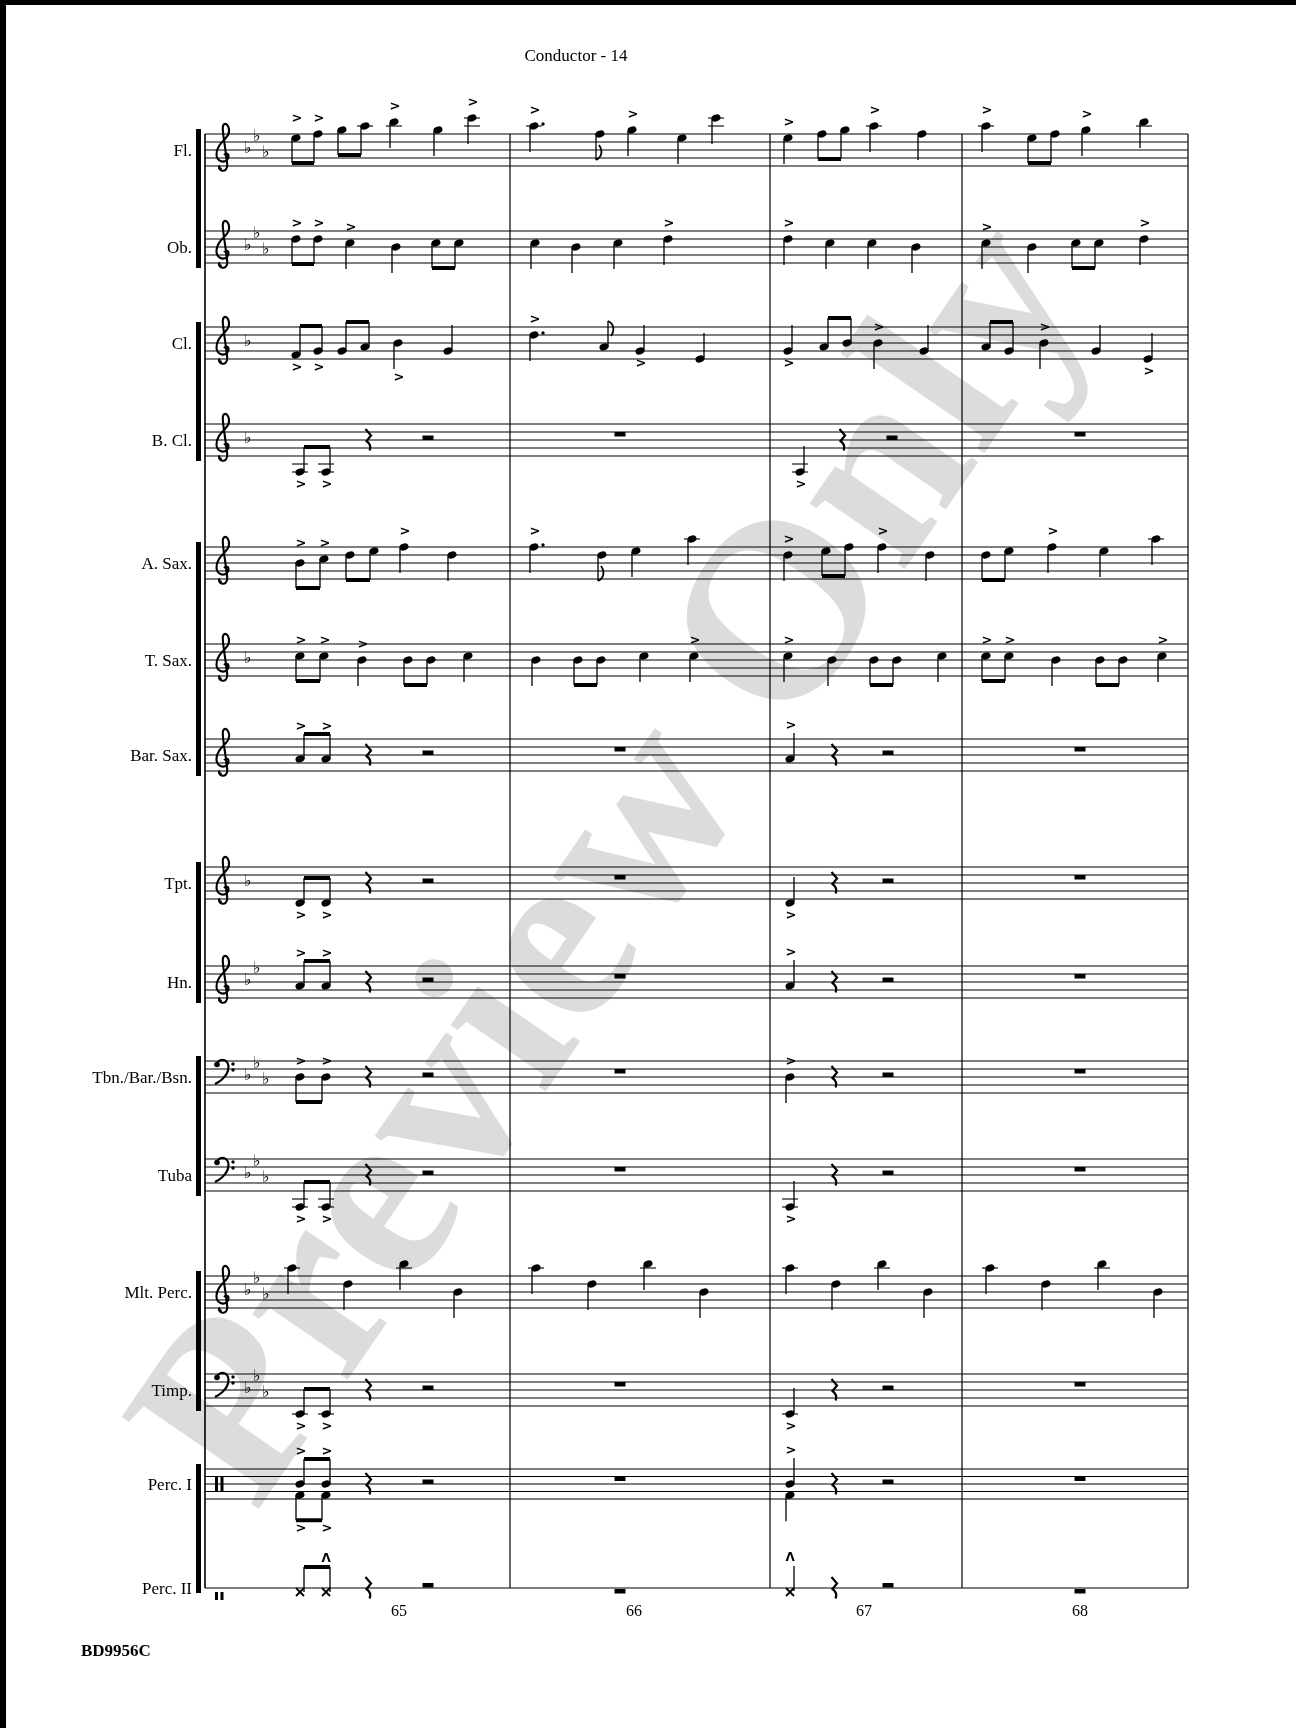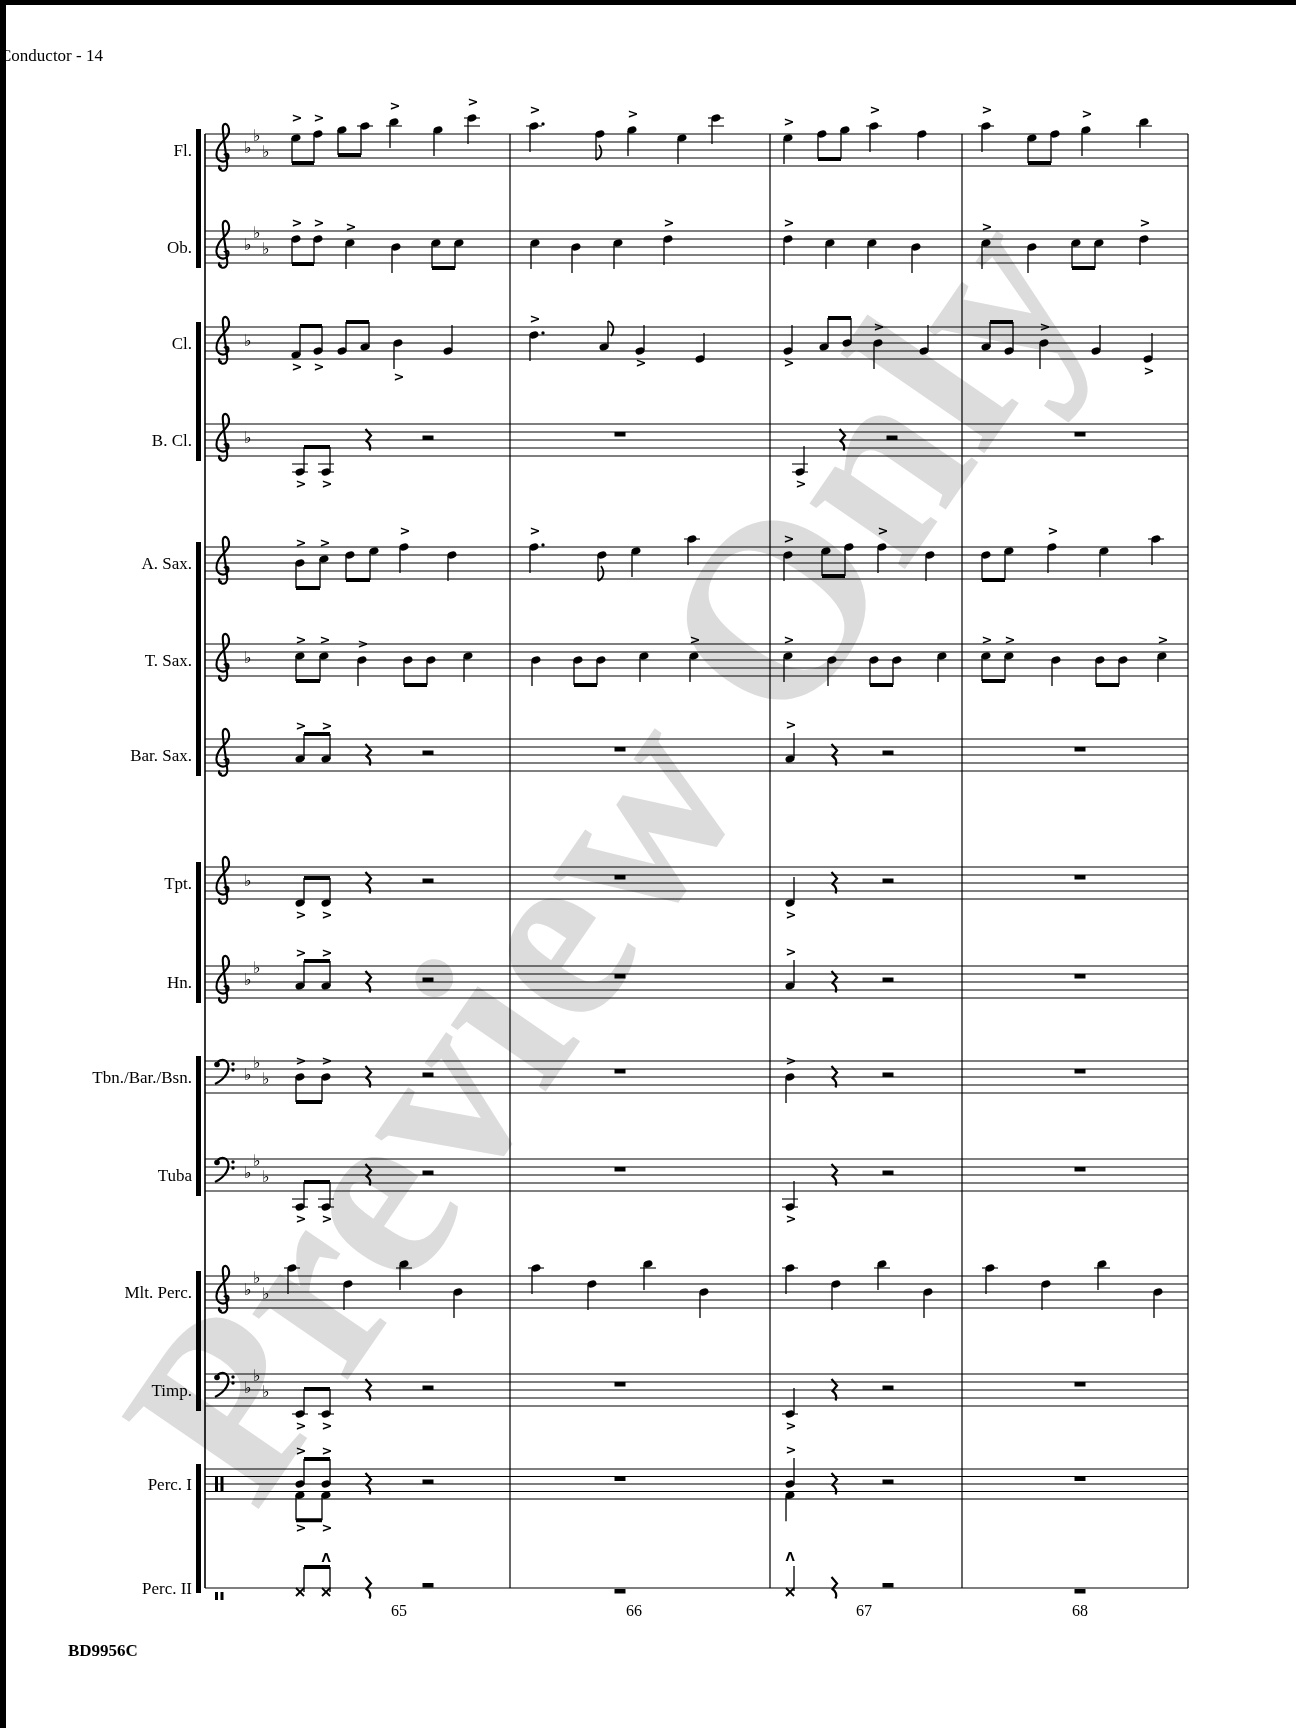--- a/index.html
+++ b/index.html
@@ -5,23 +5,23 @@
   html,body{margin:0;padding:0;background:#888;}
   .page{position:relative;width:1296px;height:1728px;background:#ffffff;
         font-family:"Liberation Serif",serif;overflow:hidden;margin:0 auto;}
   .scan-top{position:absolute;left:0;top:0;width:100%;height:5px;background:#000;}
   .scan-left{position:absolute;left:0;top:0;width:6px;height:100%;background:#000;}
   .watermark{position:absolute;left:-395px;top:695px;width:2000px;height:320px;
         line-height:320px;text-align:center;font-weight:bold;font-size:252px;
         font-family:"Liberation Serif",serif;color:#dcdcdc;white-space:nowrap;
         transform:rotate(-55.5deg);transform-origin:center;letter-spacing:2px;
         user-select:none;}
-  .hdr{position:absolute;left:0;top:46px;width:1152px;
+  .hdr{position:absolute;left:0;top:46px;width:1152px;text-align:center;
         font-size:17px;color:#000;}
-  .catalog{position:absolute;left:68px;top:1641px;font-size:17px;font-weight:bold;color:#000;}
+  .catalog{position:absolute;left:81px;top:1641px;font-size:17px;font-weight:bold;color:#000;}
   svg#score{position:absolute;left:0;top:0;}
 </style>
 </head>
 <body>
 
 <div class="page">
   <div class="scan-top"></div>
   <div class="scan-left"></div>
   <div class="watermark">Preview Only</div>
   <div class="hdr">Conductor - 14</div>

